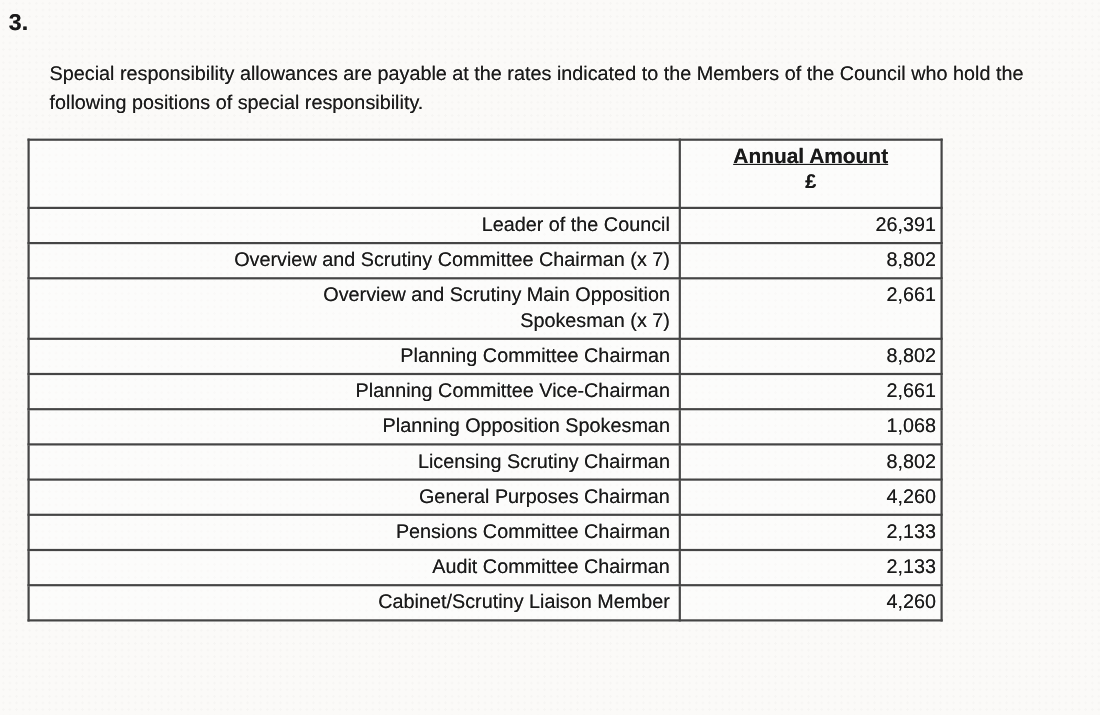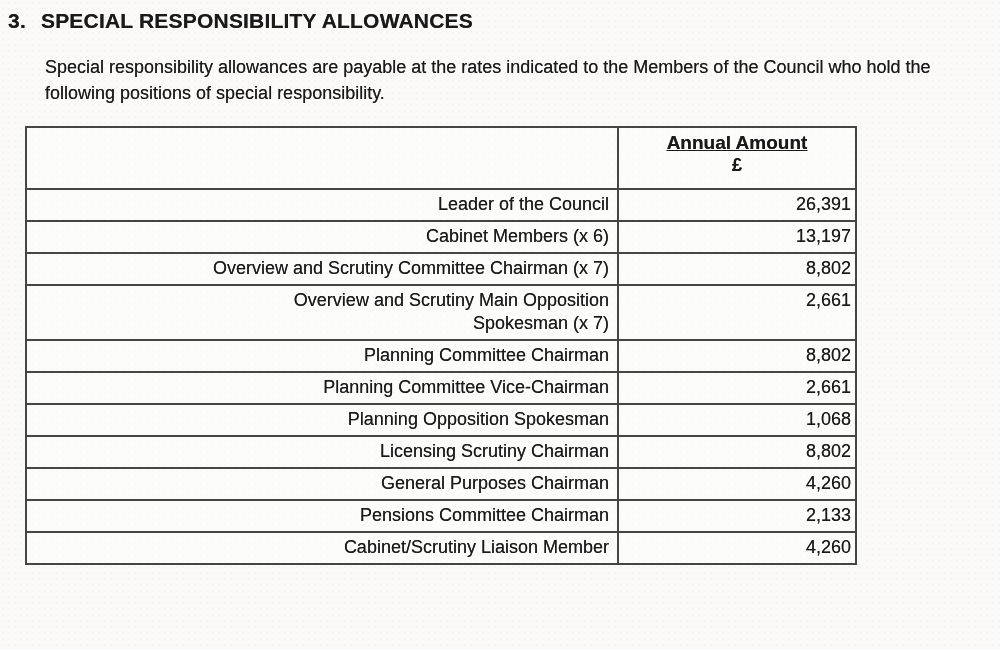--- a/index.html
+++ b/index.html
@@ -79,21 +79,20 @@
     line-height: 23px;
   }
 </style>
 </head>
 <body>
 
 <div class="page">
 
   <div class="heading">
     <span>3.</span>
-    <span>SPECIAL RESPONSIBILITY ALLOWANCES</span>
   </div>
 
   <p class="intro">Special responsibility allowances are payable at the rates indicated to the Members of the Council who hold the following positions of special responsibility.</p>
 
   <table class="allowance-table">
     <colgroup>
       <col class="pos-col">
       <col class="amt-col">
     </colgroup>
     <thead>
@@ -106,24 +105,20 @@
       </tr>
     </thead>
     <tbody>
   <tr>
     <td class="pos">Leader of the Council</td>
     <td class="amt">26,391</td>
   </tr>
 
 
 
-  <tr>
-    <td class="pos">Cabinet Members (x 6)</td>
-    <td class="amt">13,197</td>
-  </tr>
 
   <tr>
     <td class="pos">Overview and Scrutiny Committee Chairman (x 7)</td>
     <td class="amt">8,802</td>
   </tr>
 
   <tr>
     <td class="pos">Overview and Scrutiny Main Opposition
 Spokesman (x 7)</td>
     <td class="amt">2,661</td>
@@ -152,20 +147,24 @@
   <tr>
     <td class="pos">General Purposes Chairman</td>
     <td class="amt">4,260</td>
   </tr>
 
   <tr>
     <td class="pos">Pensions Committee Chairman</td>
     <td class="amt">2,133</td>
   </tr>
 
+  <tr>
+    <td class="pos">Audit Committee Chairman</td>
+    <td class="amt">2,133</td>
+  </tr>
 
   <tr>
     <td class="pos">Cabinet/Scrutiny Liaison Member</td>
     <td class="amt">4,260</td>
   </tr>
 </tbody>
   </table>
 
 </div>
 

